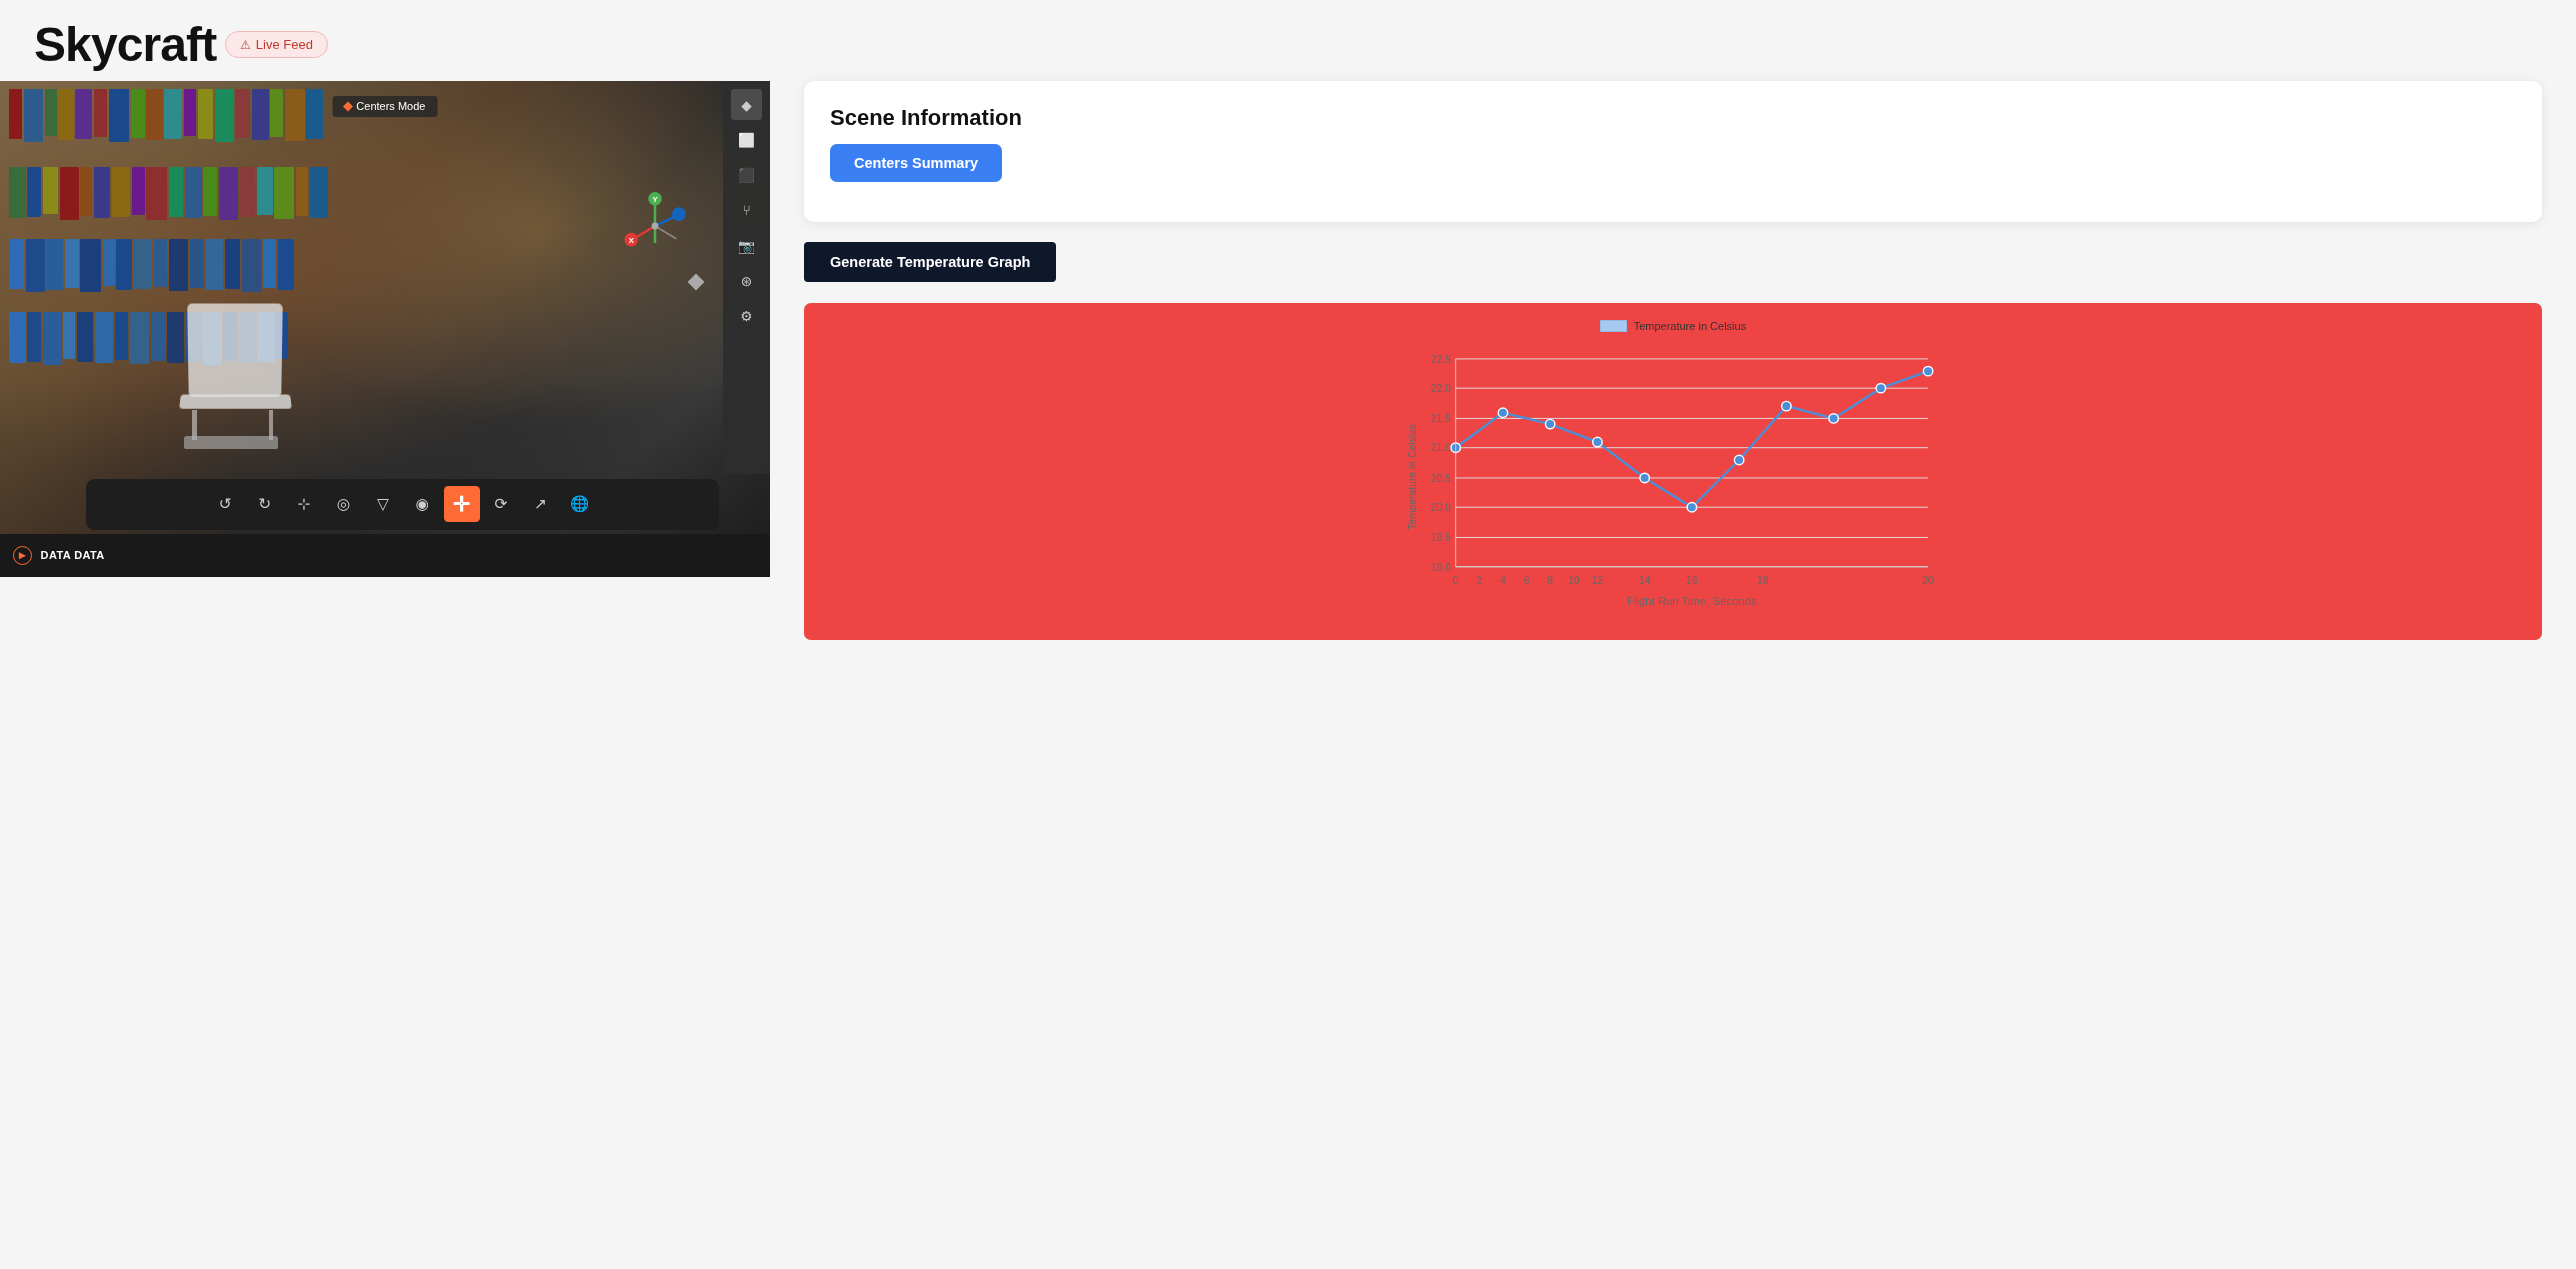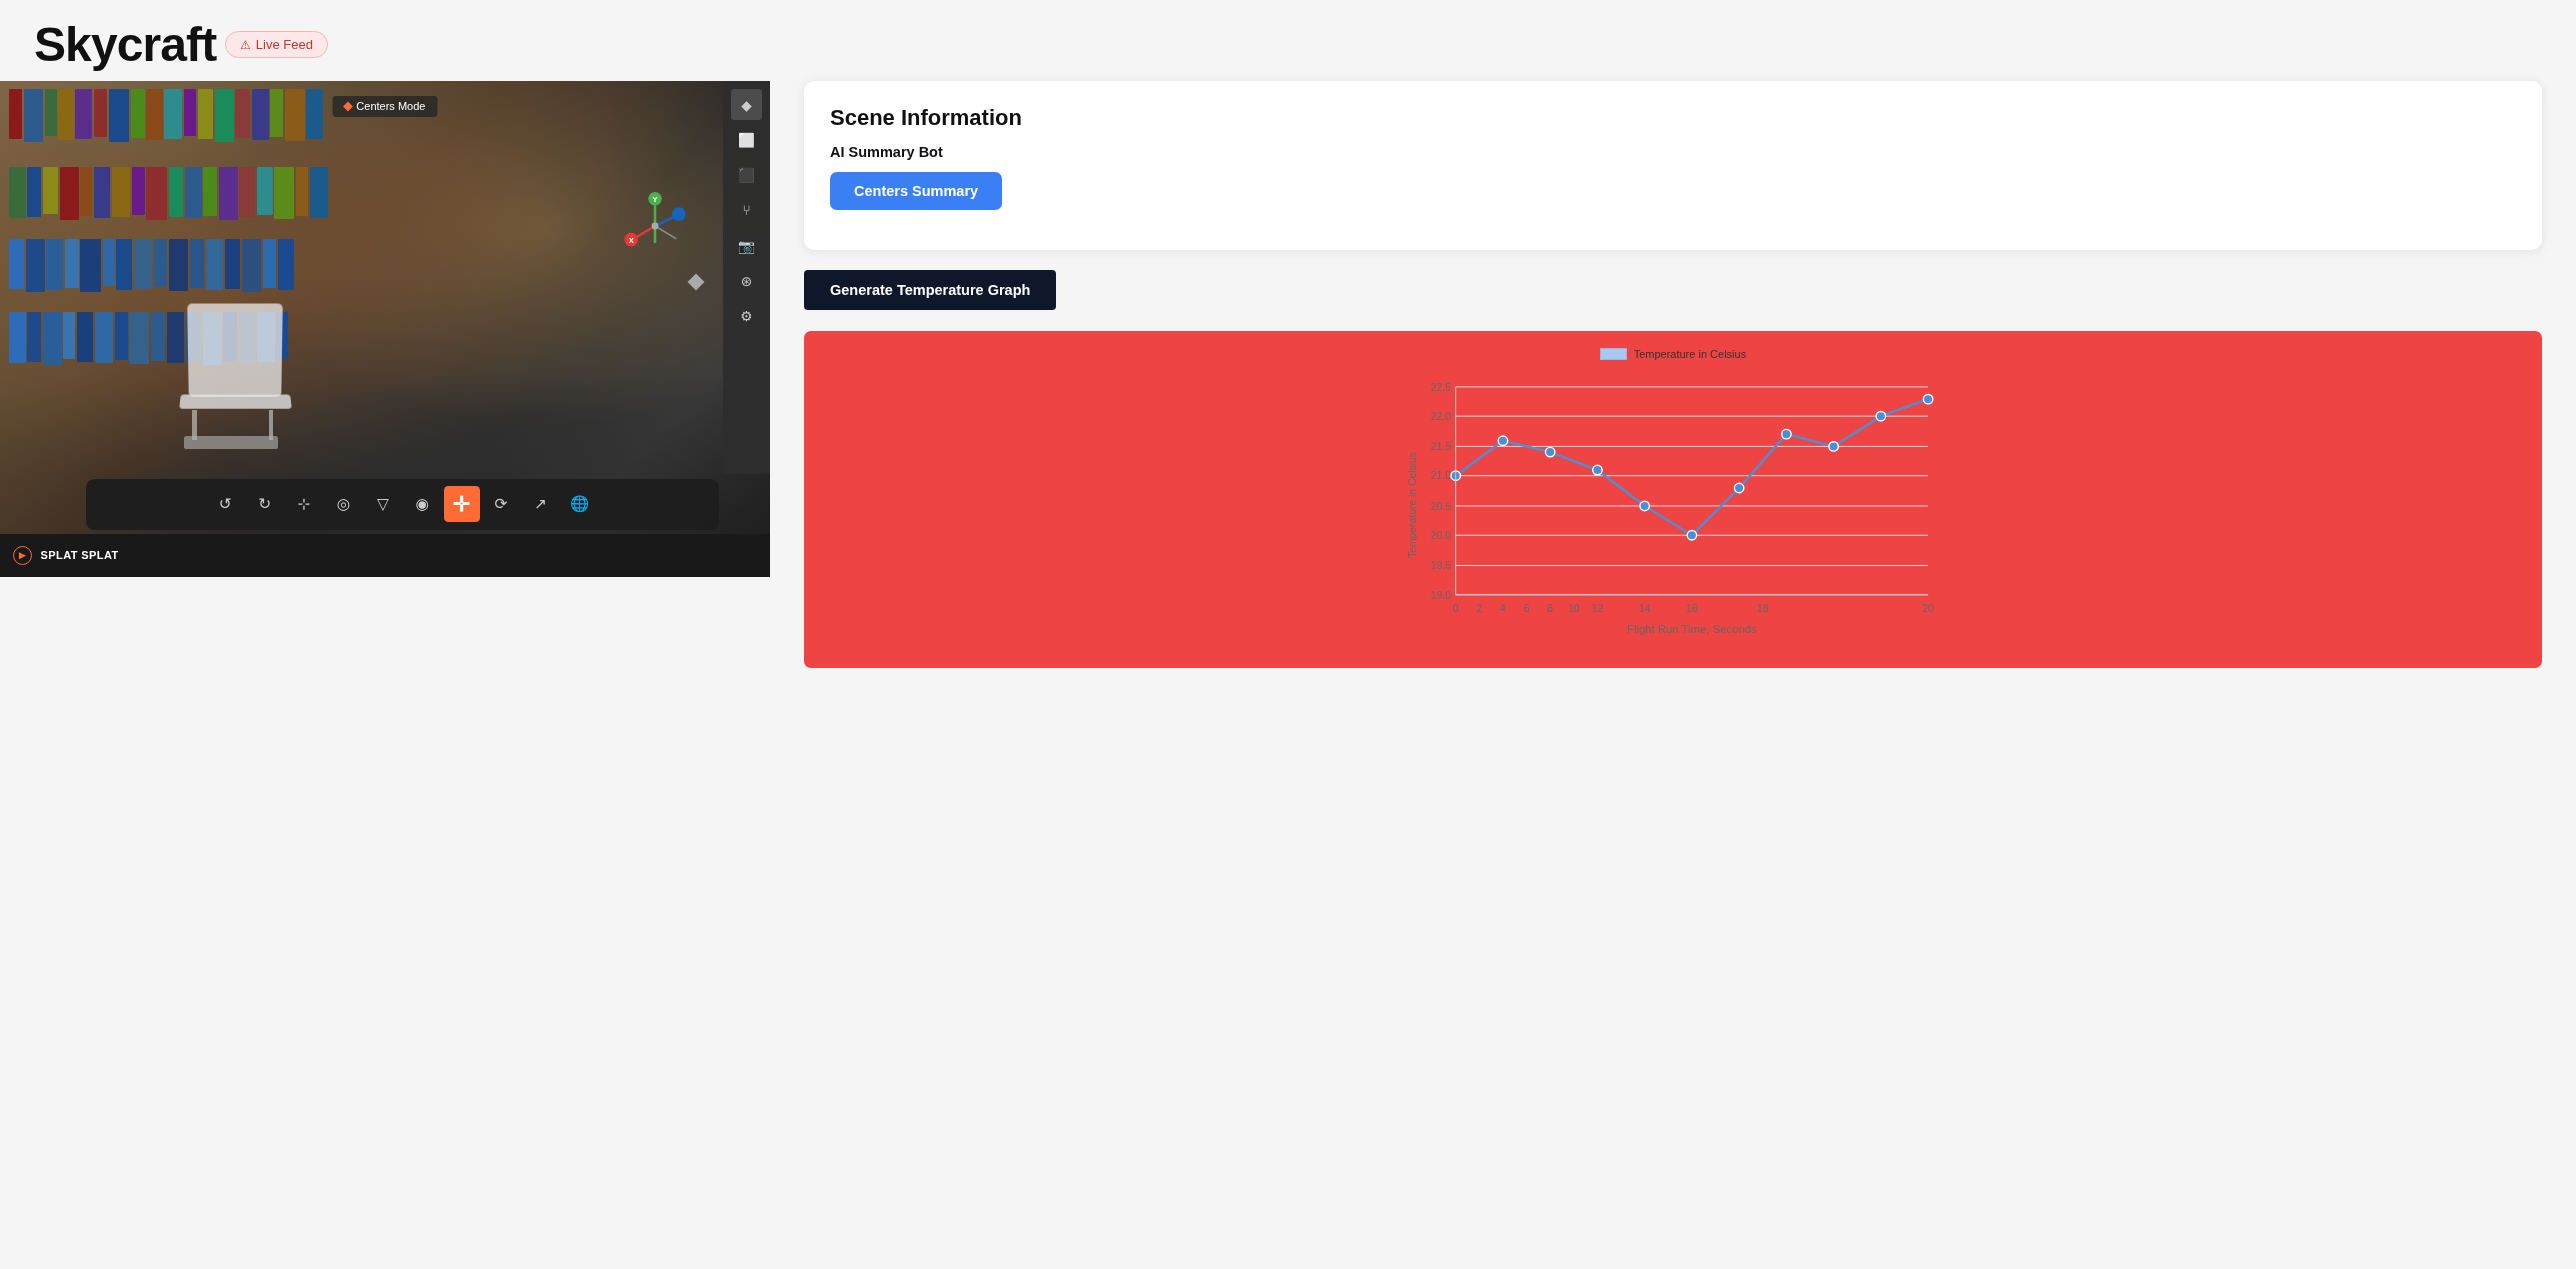--- a/index.html
+++ b/index.html
@@ -521,32 +521,31 @@
         <button class="bottom-tool-btn" title="Filter">▽</button>
         <button class="bottom-tool-btn" title="Circle">◉</button>
         <button class="bottom-tool-btn active-orange" title="Add" style="font-size:20.5px;font-weight:bold;">✛</button>
         <button class="bottom-tool-btn" title="Refresh">⟳</button>
         <button class="bottom-tool-btn" title="Arrow">↗</button>
         <button class="bottom-tool-btn" title="Globe">🌐</button>
       </div>
 
       <div class="splat-data-bar">
         <div class="play-icon-circle">▶</div>
-        <span>SPLAT SPLAT</span>
+        <span>DATA DATA</span>
       </div>
 
     </div>
   </div>
 
   <div class="right-panel">
 
     
     <div class="scene-info-card">
       <h2 class="scene-info-title">Scene Information</h2>
-      <div class="ai-summary-label">AI Summary Bot</div>
       <button class="generate-summary-btn">Centers Summary</button>
     </div>
 
     
     <button class="generate-temp-btn">Generate Temperature Graph</button>
 
     
     <div class="chart-container">
 
       <div style="display:flex;align-items:center;gap:6.8px;justify-content:center;margin-bottom:8.6px;">

